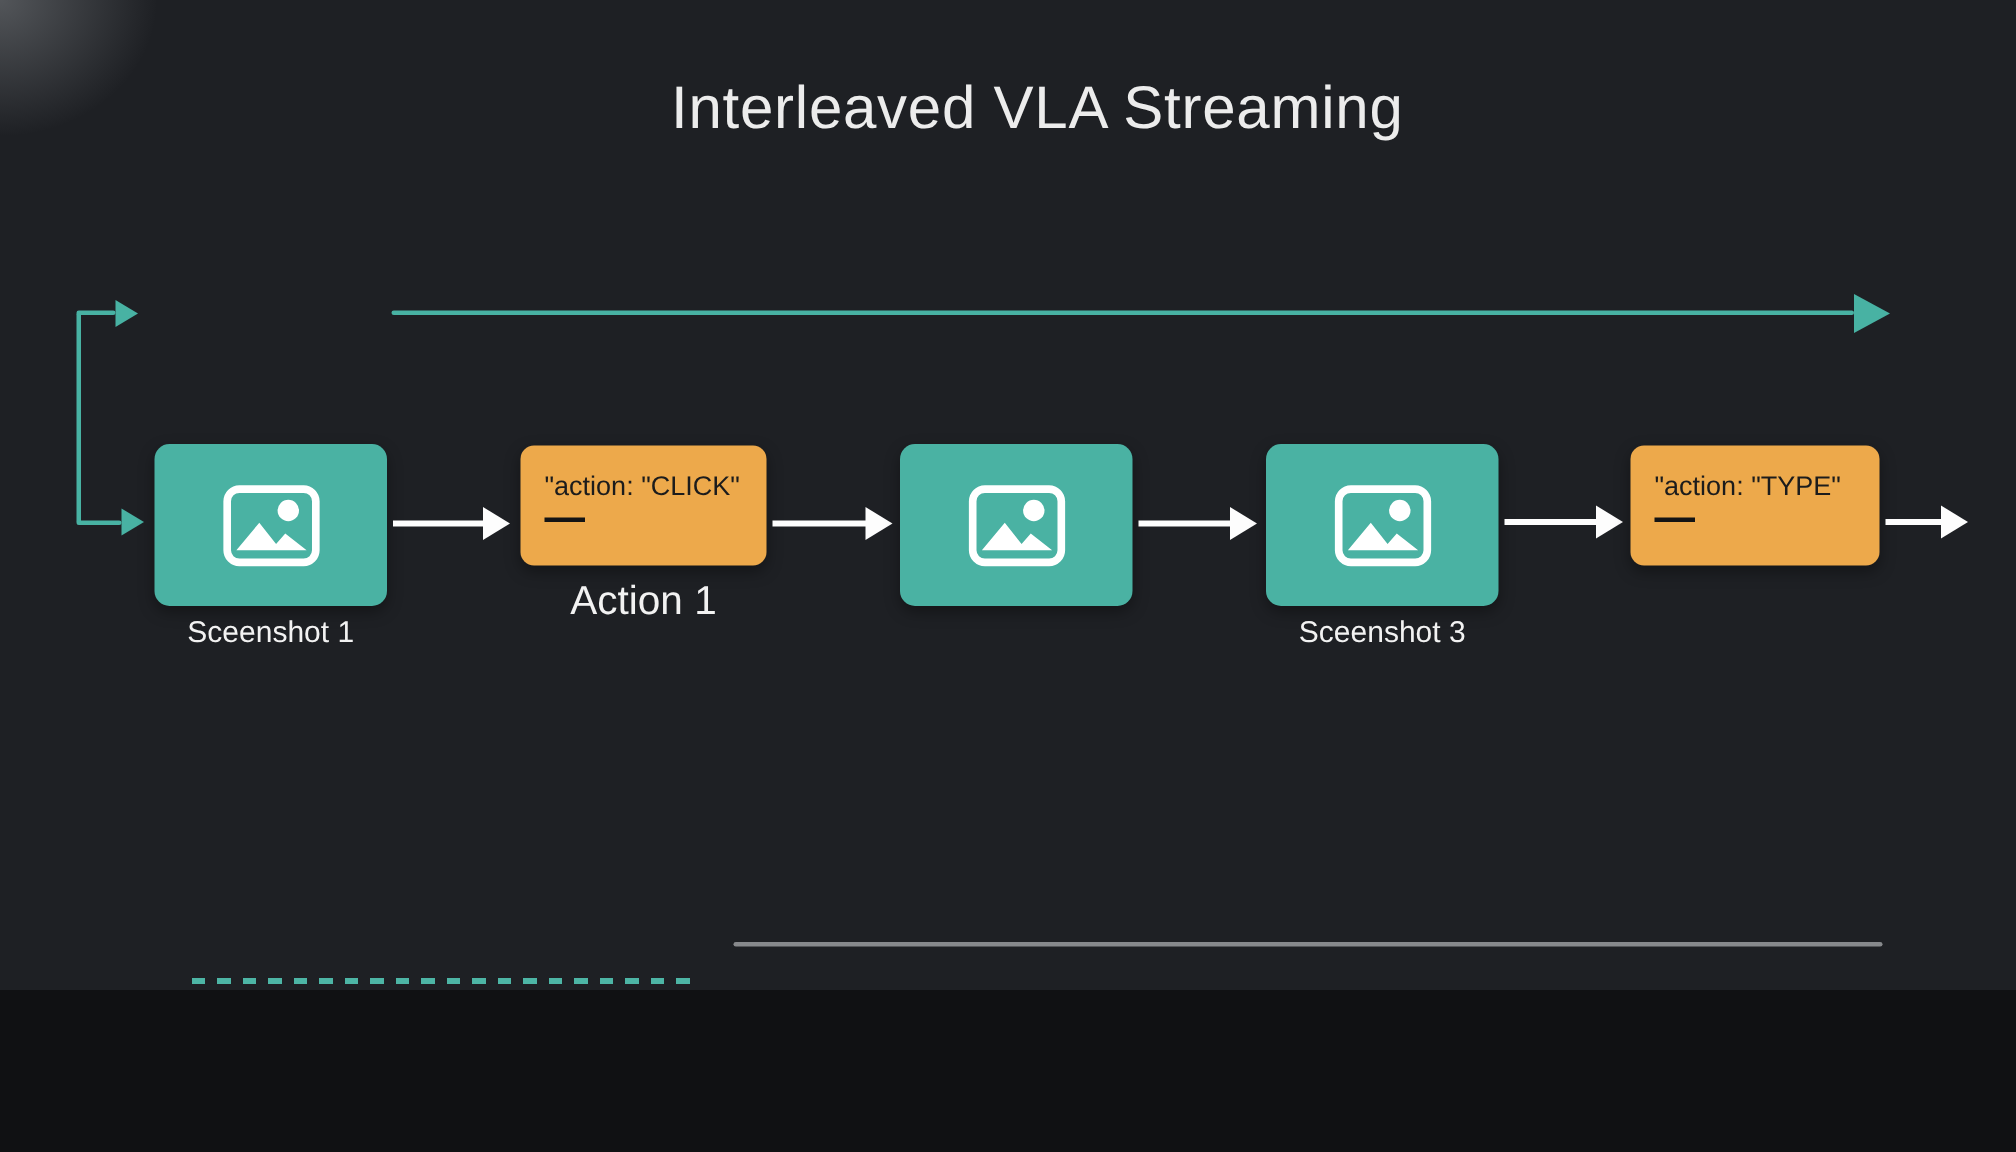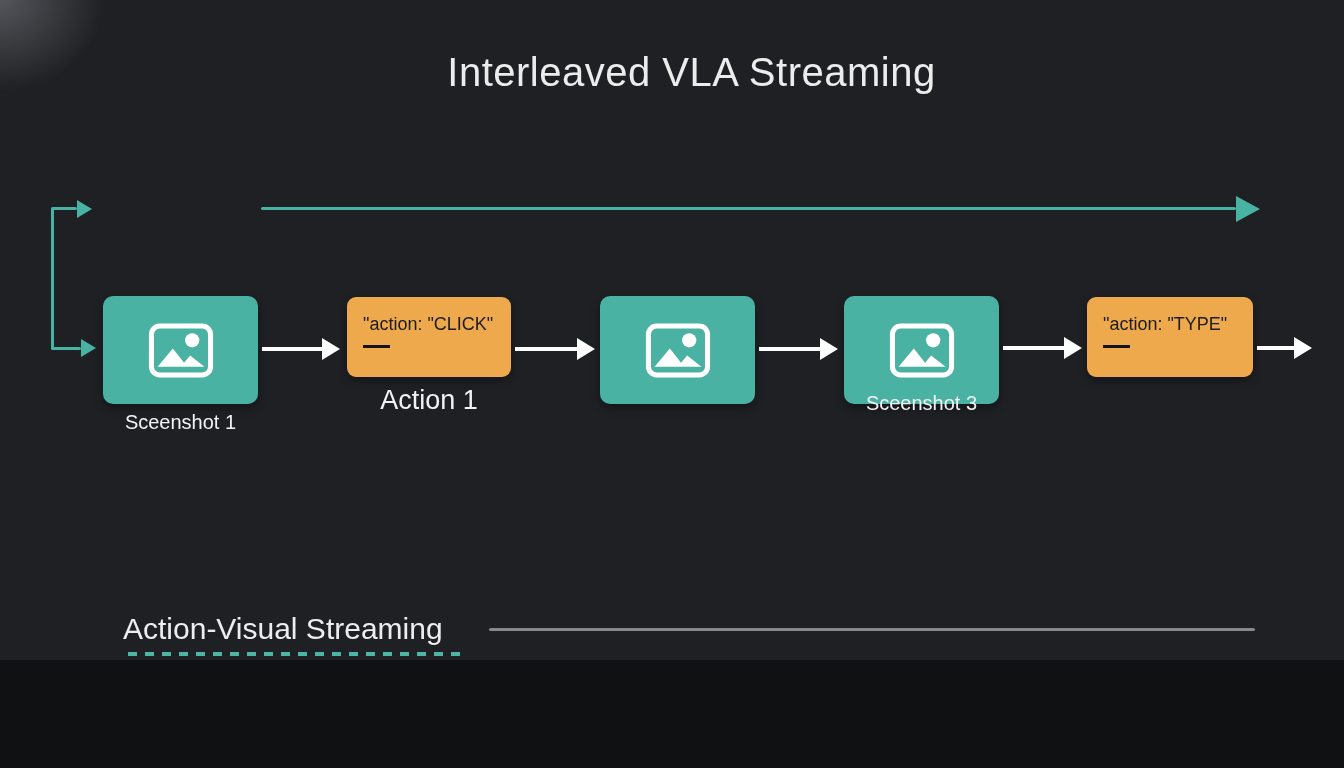--- a/index.html
+++ b/index.html
@@ -106,37 +106,36 @@
     <div class="head"></div>
   </div>
 
   <div class="box-shot" style="left:844px;top:296px;">
     <svg width="66" height="55" viewBox="0 0 64 54">
       <rect x="3" y="3" width="58" height="48" rx="8" fill="none" stroke="#ffffff" stroke-width="5"></rect>
       <circle cx="43" cy="17" r="7" fill="#ffffff"></circle>
       <path d="M9 43 L24 25 L35 39 L41 32 L55 43 Z" fill="#ffffff"></path>
     </svg>
   </div>
-  <div class="node-label" style="left:844px;top:392px;width:155px;">Sceenshot 3</div>
+  <div class="node-label" style="left:844px;top:411px;width:155px;">Sceenshot 3</div>
 
   <div class="warrow" style="left:1003px;top:336px;width:79px;">
     <div class="shaft"></div>
     <div class="head"></div>
   </div>
 
   <div class="box-action" style="left:1087px;top:297px;width:166px;">
     <div class="action-code">"action: "TYPE"</div>
     <div class="action-dash"></div>
   </div>
 
   <div class="warrow" style="left:1257px;top:336px;width:55px;">
     <div class="shaft"></div>
     <div class="head"></div>
   </div>
 
-  <div class="legend-label" style="left:123px;top:612px;">Action-Visual Streaming</div>
   <div class="dash-teal" style="left:128px;top:652px;width:338px;"></div>
   <div class="gray-line" style="left:489px;top:628px;width:766px;"></div>
 
   <div class="gray-line" style="left:100px;top:691px;width:556px;"></div>
   <div class="dash-orange" style="left:676px;top:715px;width:342px;"></div>
 
 </div>
 
 </body></html>

